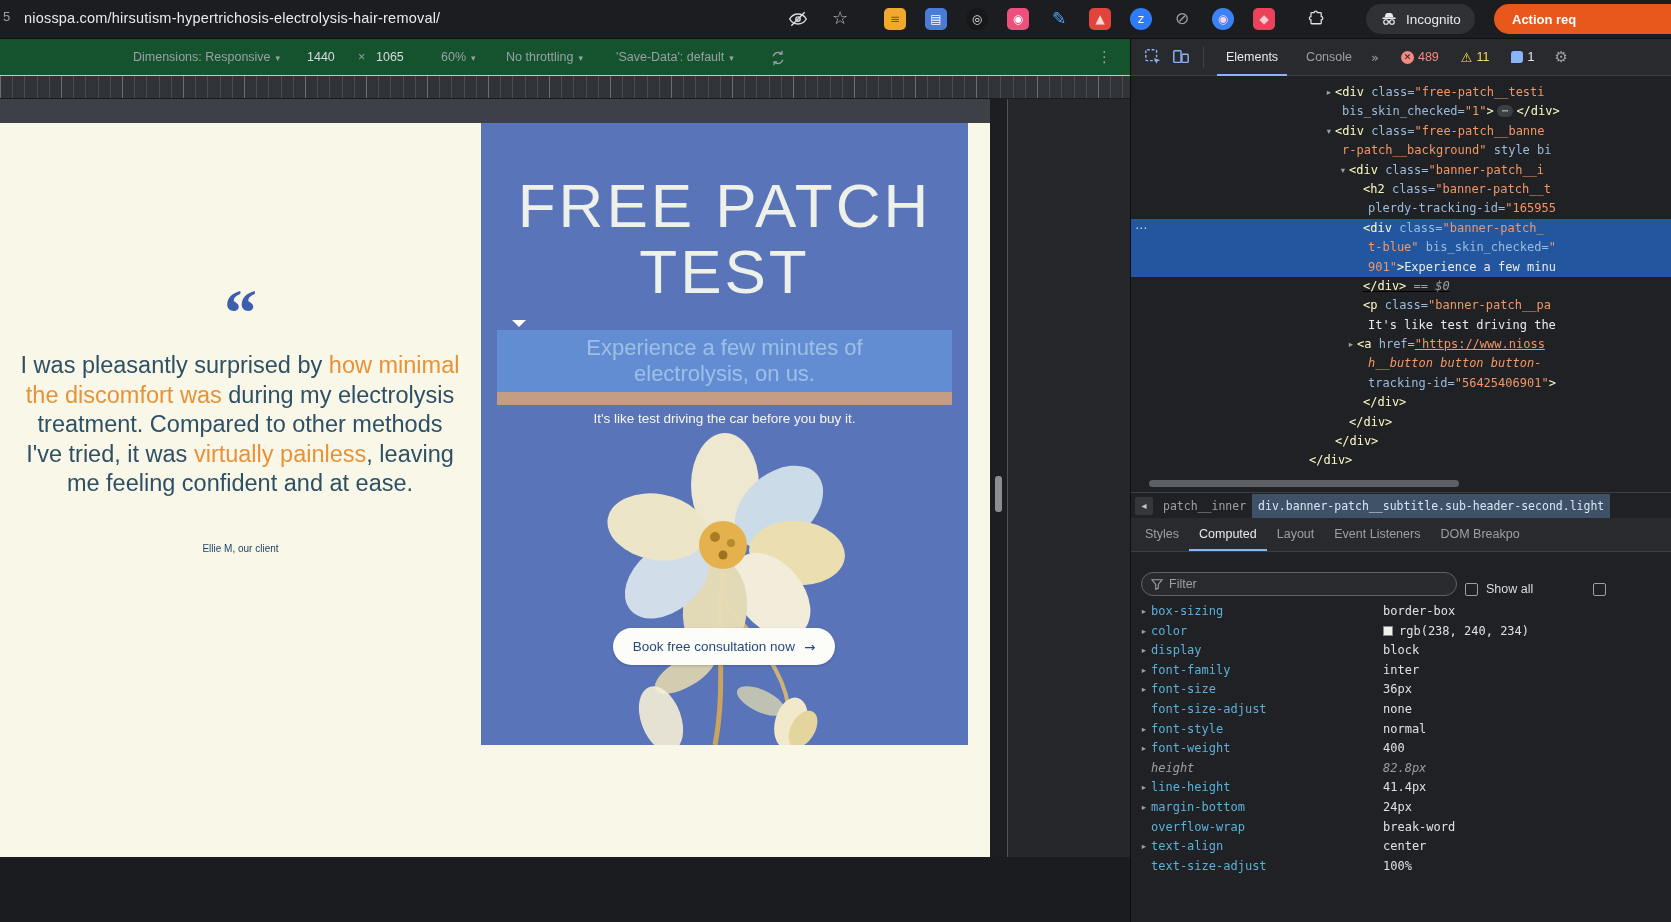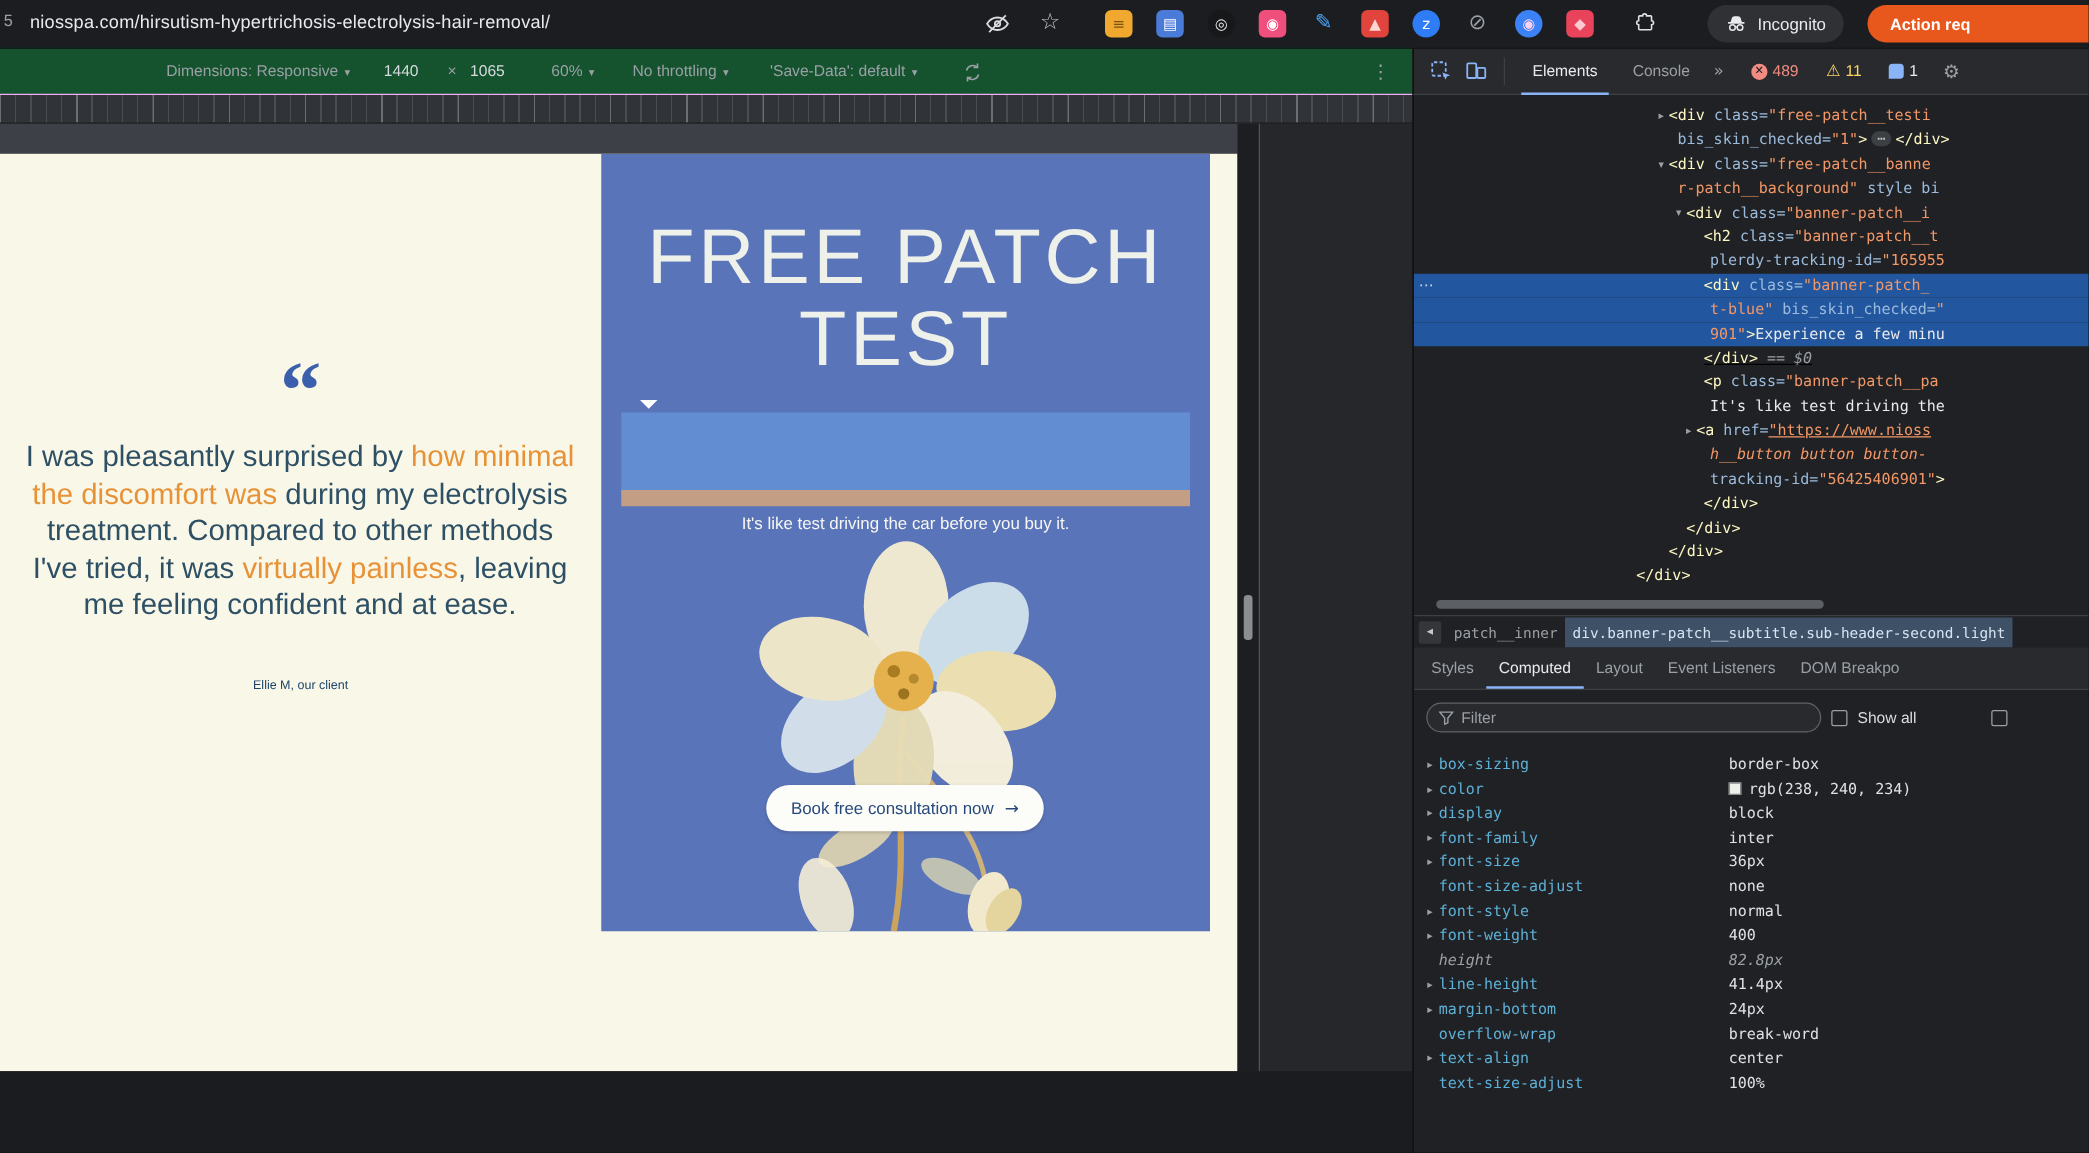--- a/index.html
+++ b/index.html
@@ -120,21 +120,21 @@
   .crumbs{position:absolute;left:0;top:416px;width:541px;height:26px;border-top:1px solid #3c4043;
       display:flex;align-items:center;font-family:"DejaVu Sans Mono",monospace;font-size:11.5px;background:#202124}
   .crumb-back{width:18px;height:18px;margin:0 4px;background:#35363a;border-radius:2px;color:#c4c7cc;
       text-align:center;line-height:17px;font-size:10px}
   .crumb{padding:5px 6px;color:#9aa0a6;white-space:nowrap}
   .crumb.sel{background:#3e5166;color:#d7e5f5;overflow:hidden;flex-shrink:1}
   .ptabs{position:absolute;left:0;top:442px;width:541px;height:34px;background:#292a2d;
       border-bottom:1px solid #3c4043;display:flex;align-items:stretch;font-size:12.5px;padding-left:4px}
   .ptab{line-height:33px;padding:0 10px;color:#9aa0a6;white-space:nowrap}
   .ptab.sel{color:#e8eaed;box-shadow:inset 0 -2px 0 #8ab4f8}
-  .filter-row{position:absolute;left:0;top:476px;width:541px;height:44px;display:flex;align-items:center;
+  .filter-row{position:absolute;left:0;top:476px;width:541px;height:44px;display:flex;align-items:flex-end;
       padding:0 10px;gap:8px}
   .filter-box{width:316px;height:24px;border:1px solid #5f6368;border-radius:12px;background:#292a2d;
       display:flex;align-items:center;gap:6px;padding:0 9px}
   .filter-box input{background:transparent;border:none;outline:none;color:#c9ccd1;font-size:12.5px;width:250px}
   .filter-box input::placeholder{color:#9aa0a6}
   .cb{width:13px;height:13px;border:1.5px solid #9aa0a6;border-radius:2px;flex:none}
   .cb-label{color:#dadce0;font-size:12.5px}
   .cb2{margin-left:52px}
   #computed{position:absolute;left:0;top:526px;width:541px;bottom:0;overflow:hidden;
       font-family:"DejaVu Sans Mono",monospace;font-size:12px}
@@ -254,20 +254,21 @@
         <p class="t-par" id="tpar"><span>I was pleasantly surprised by </span><span class="hl">how minimal the discomfort was</span><span> during my electrolysis treatment. Compared to other methods I've tried, it was </span><span class="hl">virtually painless</span><span>, leaving me feeling confident and at ease.</span></p>
         <div class="t-attr">Ellie M, our client</div>
       </section>
 
       <section class="banner">
         <div class="b-title">
           <div>FREE PATCH</div>
           <div>TEST</div>
         </div>
         <div class="b-sub-wrap">
+          <div class="b-sub">Experience a few minutes of electrolysis, on us.</div>
           <div class="b-sub-overlay"></div>
         </div>
         <div class="b-margin"></div>
         <div class="b-tag">It's like test driving the car before you buy it.</div>
         <svg class="b-flower" viewBox="0 0 320 322">
           <path d="M158 150 C150 210 162 260 150 322" stroke="#caa35e" stroke-width="5" fill="none"></path>
           <path d="M160 180 C205 230 228 265 224 305" stroke="#cdb27a" stroke-width="4" fill="none"></path>
           <ellipse cx="120" cy="250" rx="34" ry="14" fill="#e9dcae" transform="rotate(-30 120 250)" opacity=".85"></ellipse>
           <ellipse cx="196" cy="278" rx="26" ry="11" fill="#d8d6b2" transform="rotate(25 196 278)" opacity=".8"></ellipse>
           <g opacity=".97">

